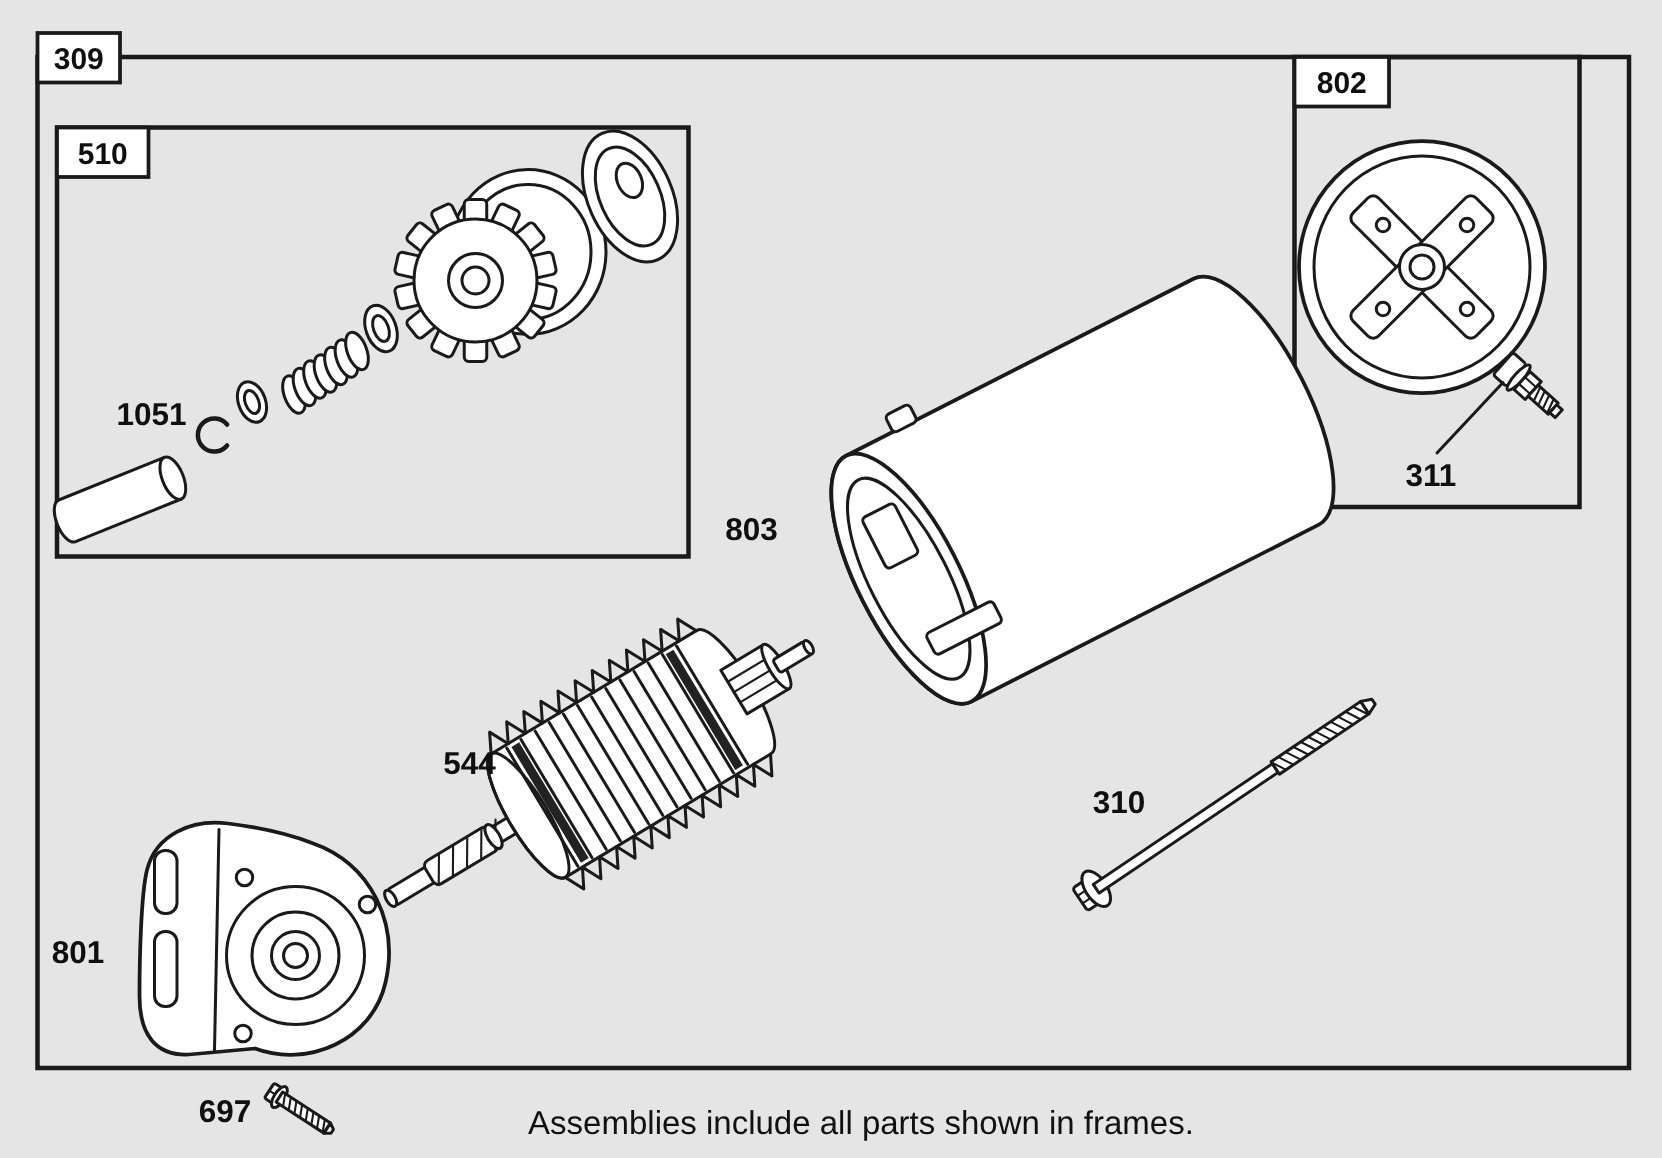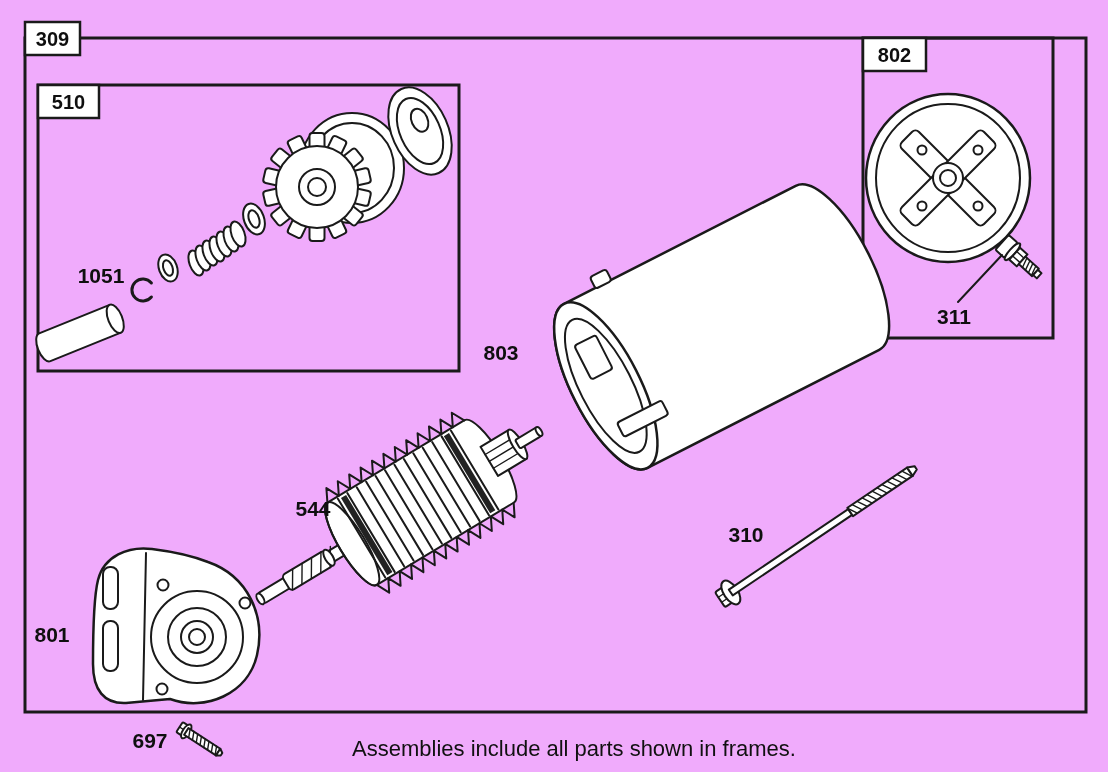--- a/index.html
+++ b/index.html
@@ -1,17 +1,17 @@
 <!DOCTYPE html>
 <html><head>
 <meta charset="utf-8">
 <style>
   html,body { margin:0; padding:0; background:#fff; }
   .canvas {
-    position:relative; width:1108px; height:772px; background:#f0abfc;
+    position:relative; width:1108px; height:772px; background:#e5e5e5;
     font-family:"Liberation Sans", sans-serif;
   }
   svg { display:block; }
   .frame   { fill:none; stroke:#1a1a1a; stroke-width:3; }
   .lbox    { fill:#ffffff; stroke:#1a1a1a; stroke-width:2.5; }
   .wh      { fill:#ffffff; stroke:#1a1a1a; stroke-width:2; stroke-linejoin:round; }
   .wh.thick{ stroke-width:2.5; }
   .ln      { fill:none; stroke:#1a1a1a; stroke-width:2; stroke-linecap:round; stroke-linejoin:round; }
   .thin    { fill:none; stroke:#1a1a1a; stroke-width:1.4; stroke-linecap:round; }
   .band    { stroke:#222; stroke-width:6; }

